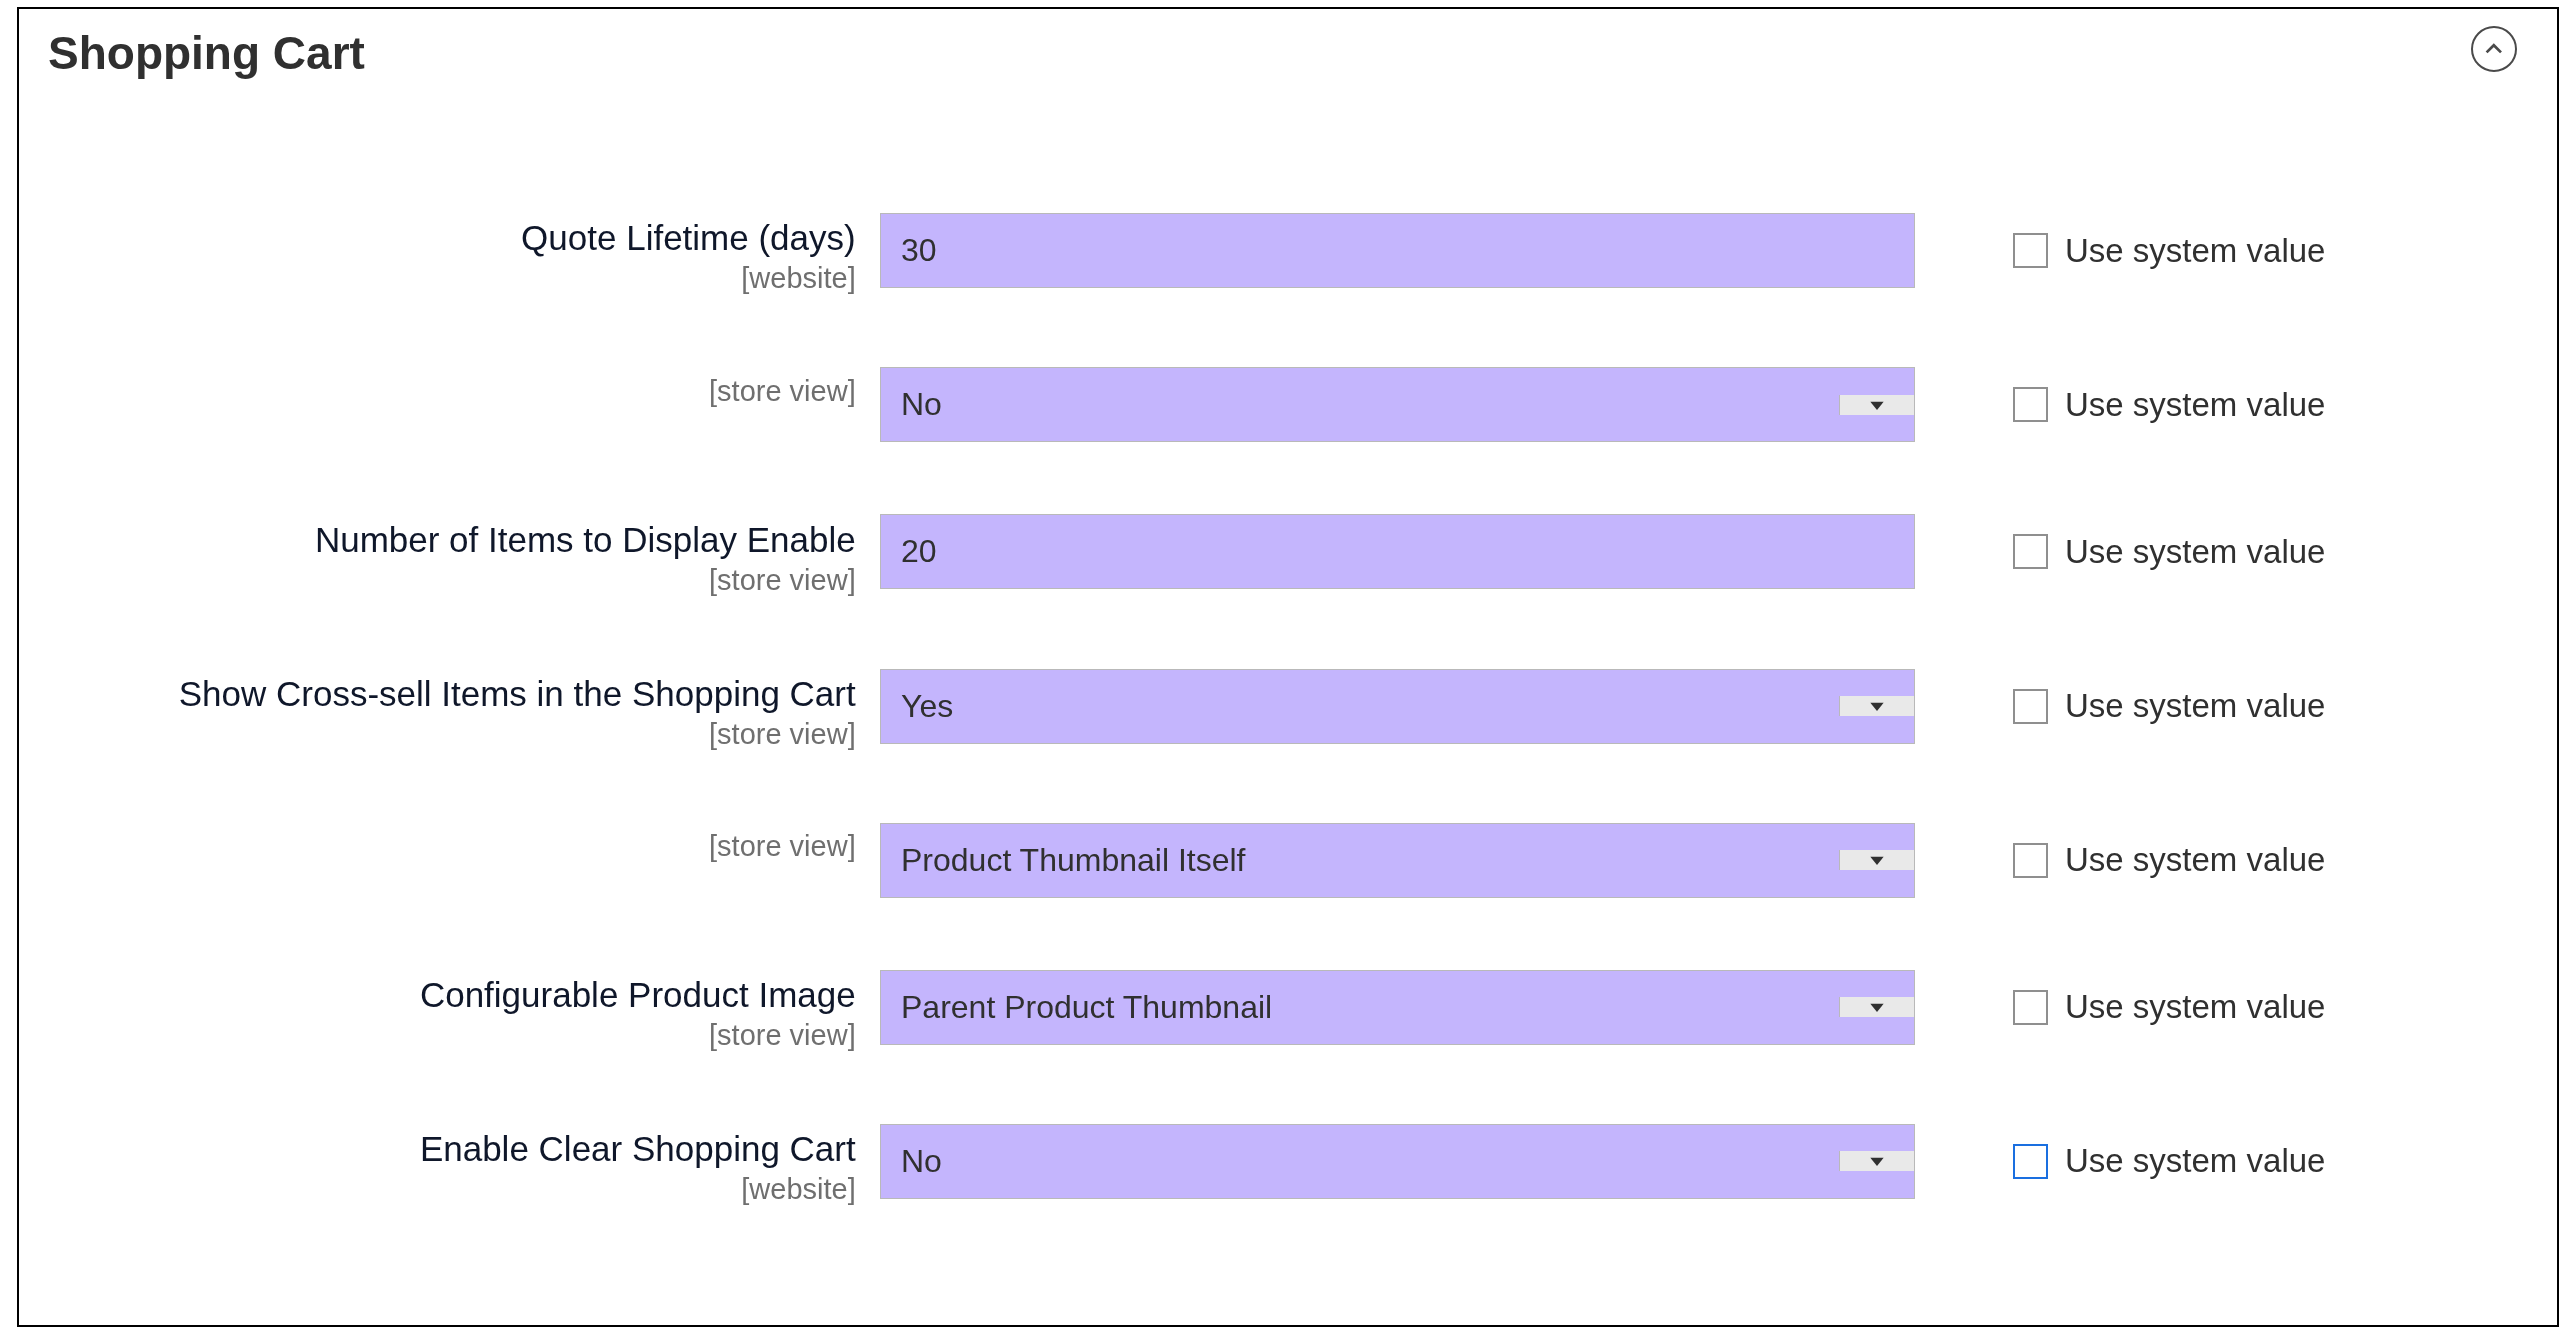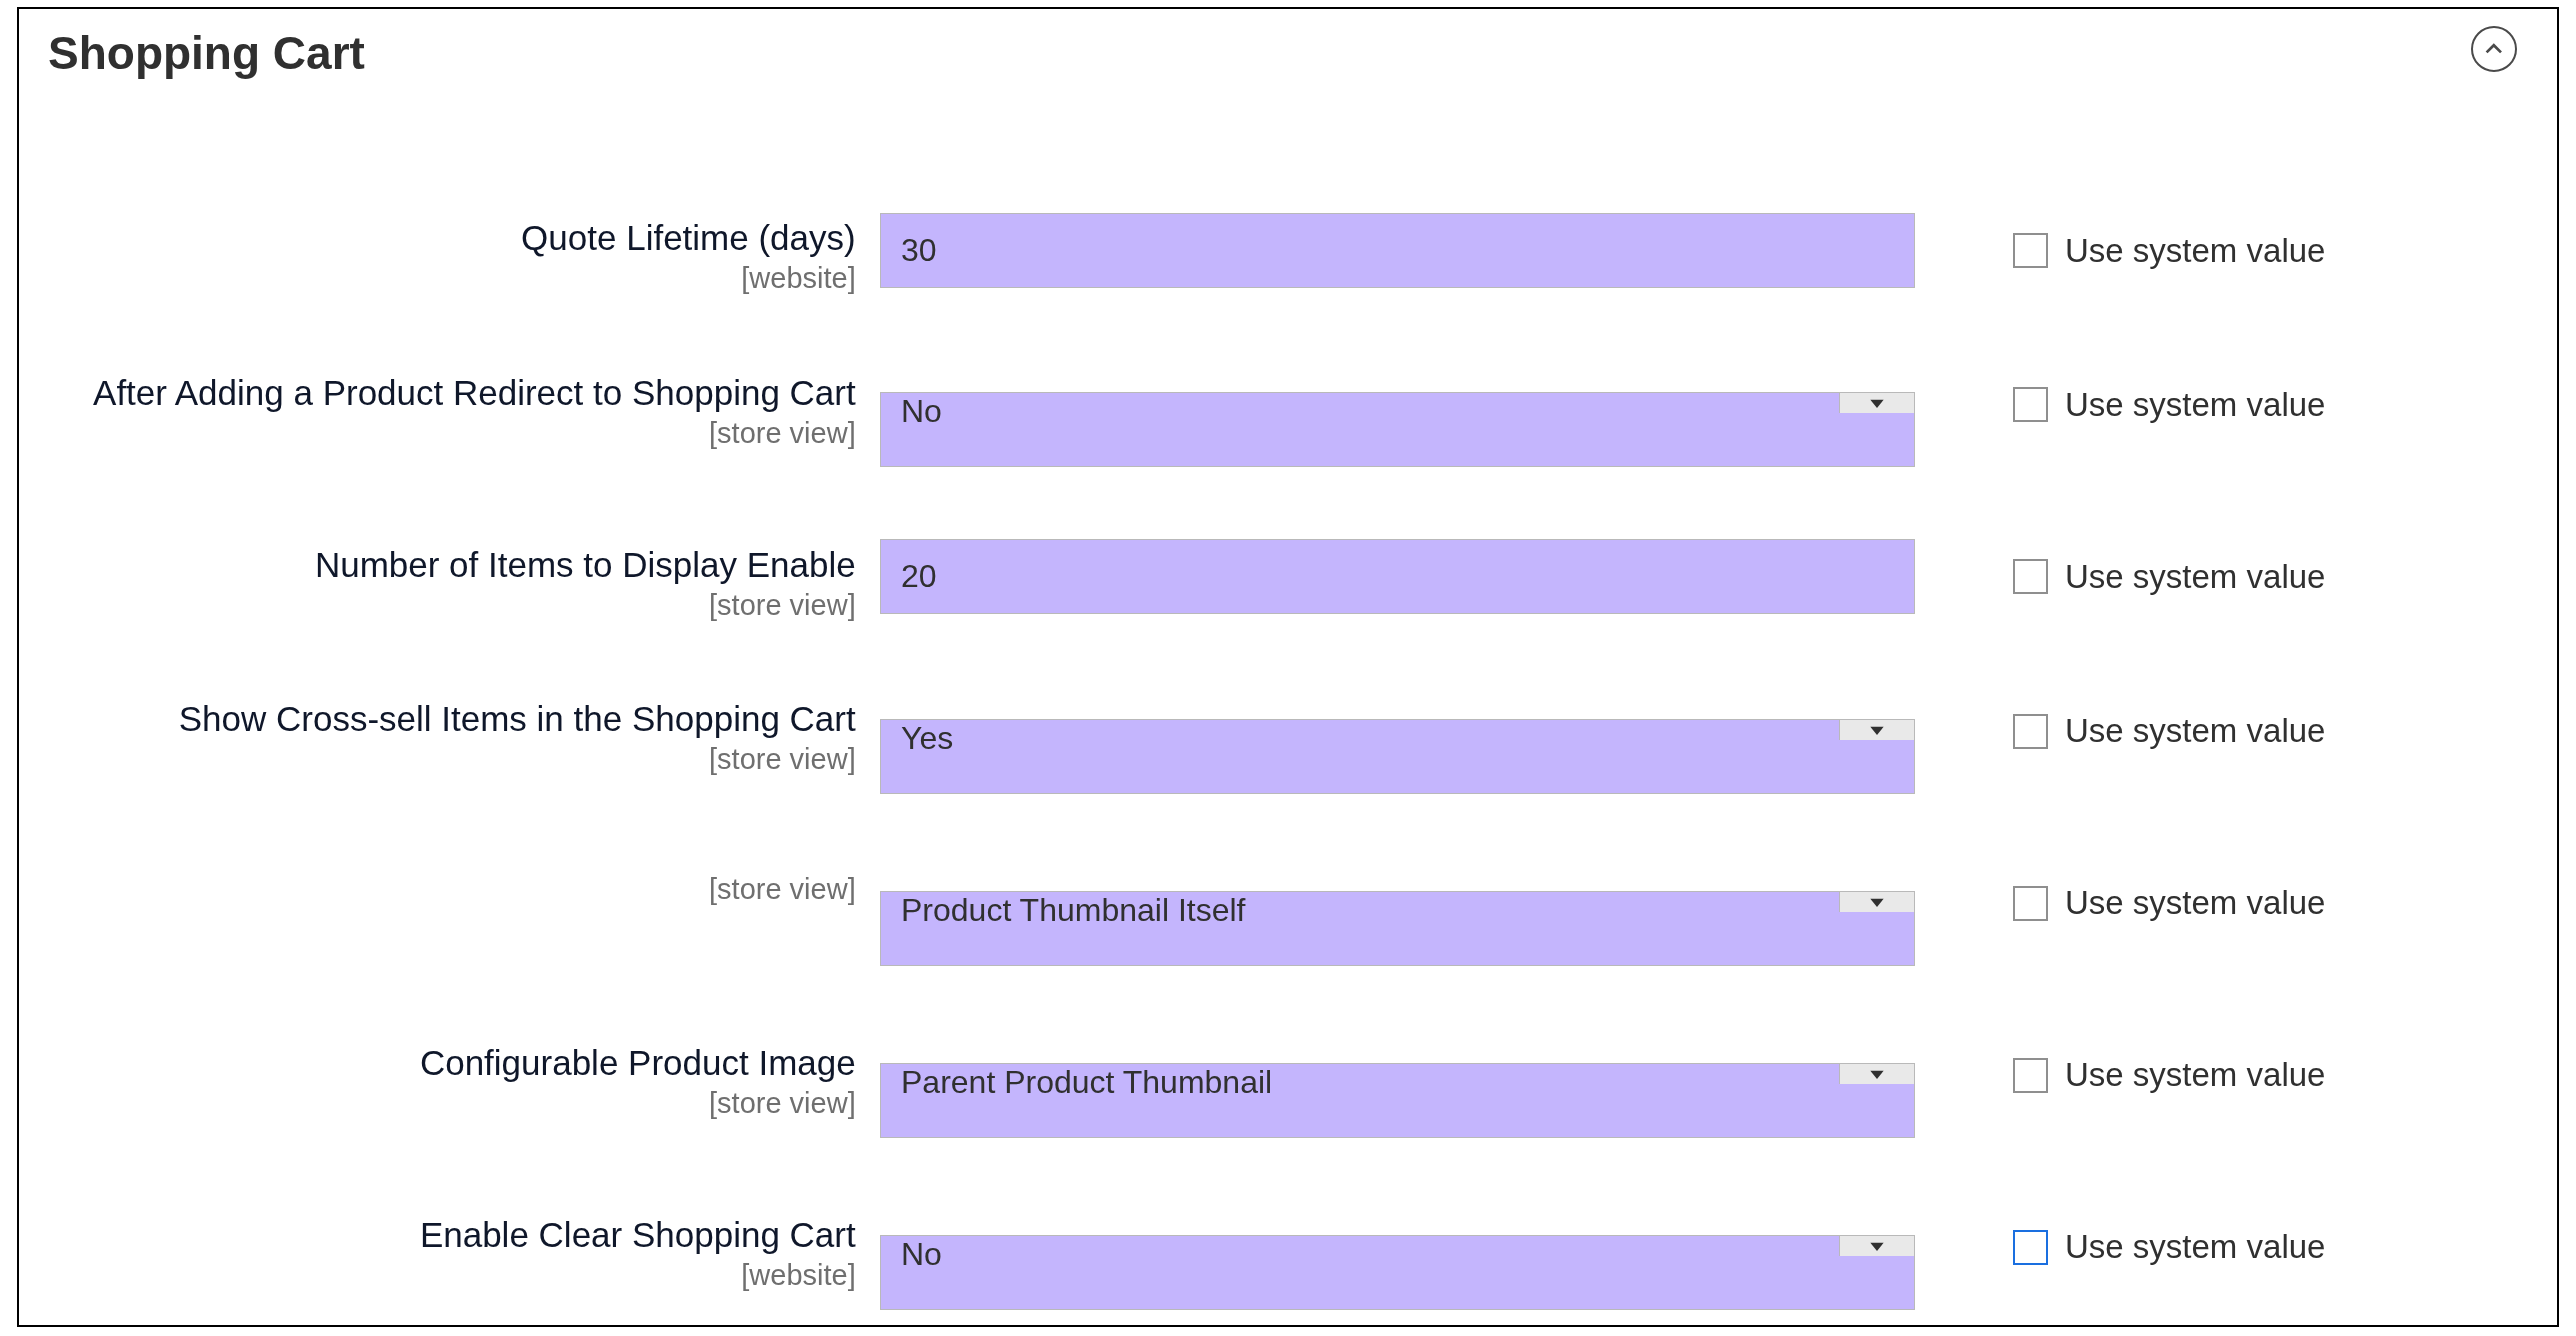--- a/index.html
+++ b/index.html
@@ -75,22 +75,21 @@
     background: #c4b5fd;
     font-size: 32px;
     color: #303030;
   }
   .text-input {
     padding: 0 20px;
   }
   .select-wrap {
     position: relative;
     display: flex;
-    align-items: flex-start;
-    margin-top: 25px;
+    align-items: center;
   }
   .select-value {
     flex: 1;
     display: flex;
     align-items: center;
     padding: 0 20px;
     font-size: 32px;
   }
   .select-arrow-zone {
     width: 75px;
@@ -153,21 +152,20 @@
       </div>
       <div class="spacer-cell"></div>
       <label class="sys-cell">
         <span class="checkbox"></span>
         <span class="sys-label">Use system value</span>
       </label>
     </div>
 
     <div class="row">
       <div class="label-cell">
-        <span class="field-label">After Adding a Product Redirect to Shopping Cart</span>
         <span class="scope-label">[store view]</span>
       </div>
       <div class="control-cell">
         <div class="select-wrap">
           <span class="select-value">No</span>
           <span class="select-arrow-zone">
             <svg viewBox="0 0 24 24">
                 <polygon points="4,8 20,8 12,18" fill="#303030"></polygon>
               </svg>
           </span>

